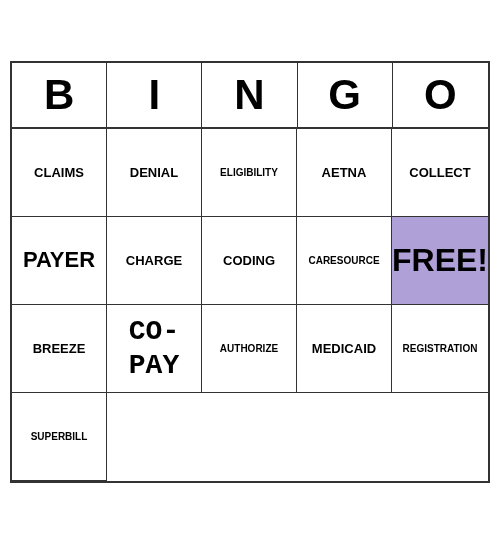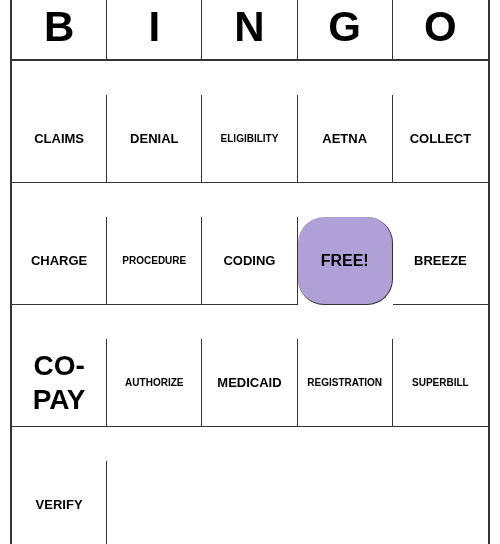--- a/index.html
+++ b/index.html
@@ -58,21 +58,20 @@
       align-items: center;
       justify-content: center;
       text-align: center;
       min-height: 88px;
       padding: 0;
       font-size: 13px;
       font-weight: bold;
       color: #000;
       text-transform: uppercase;
       line-height: 1.2;
-      margin-top: 34px;
     }
 
     .bingo-cell:nth-child(5n) {
       border-right: none;
     }
 
     .bingo-cell.large-text {
       font-size: 22px;
     }
 
@@ -96,25 +95,25 @@
       <div class="bingo-letter">N</div>
       <div class="bingo-letter">G</div>
       <div class="bingo-letter">O</div>
     </div>
   <div class="bingo-grid">
   <div class="bingo-cell">CLAIMS</div>
       <div class="bingo-cell">DENIAL</div>
       <div class="bingo-cell small-text">ELIGIBILITY</div>
       <div class="bingo-cell">AETNA</div>
       <div class="bingo-cell">COLLECT</div>
+      <div class="bingo-cell large-text" style="font-size: 22px;">PAYER</div>
       <div class="bingo-cell">CHARGE</div>
-      <div class="bingo-cell small-text">PROCEDURE</div>
       <div class="bingo-cell">CODING</div>
-      <div class="bingo-cell free large-text" style="font-size: 16px; border-radius: 26px;">FREE!</div>
+      <div class="bingo-cell small-text">CARESOURCE</div>
+      <div class="bingo-cell free large-text" style="font-size: 32px;">FREE!</div>
       <div class="bingo-cell">BREEZE</div>
-      <div class="bingo-cell large-text" style="font-size: 28px;">CO-PAY</div>
+      <div class="bingo-cell large-text" style="font-size: 28px; font-family: Liberation Mono, monospace;">CO-PAY</div>
       <div class="bingo-cell small-text">AUTHORIZE</div>
       <div class="bingo-cell">MEDICAID</div>
       <div class="bingo-cell small-text">REGISTRATION</div>
       <div class="bingo-cell small-text">SUPERBILL</div>
-      <div class="bingo-cell">VERIFY</div>
     </div>
 </div>
 
 </body></html>

